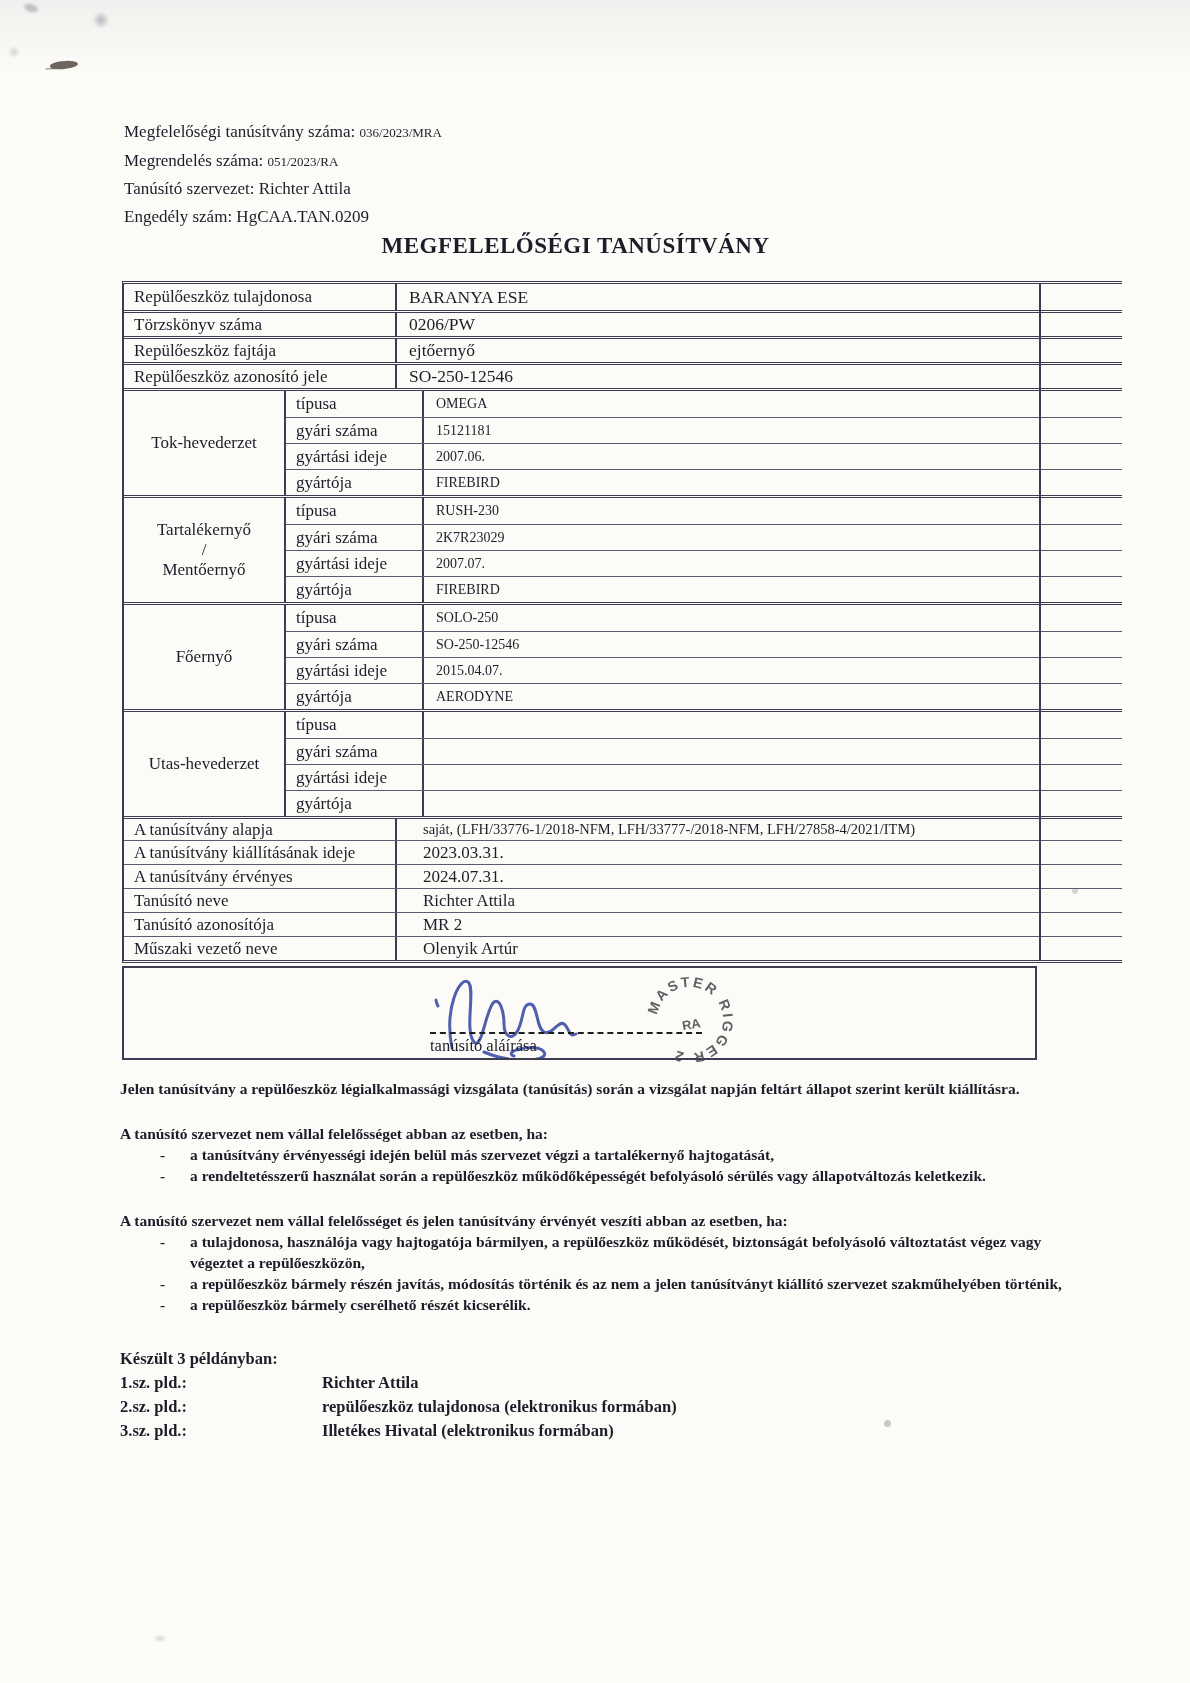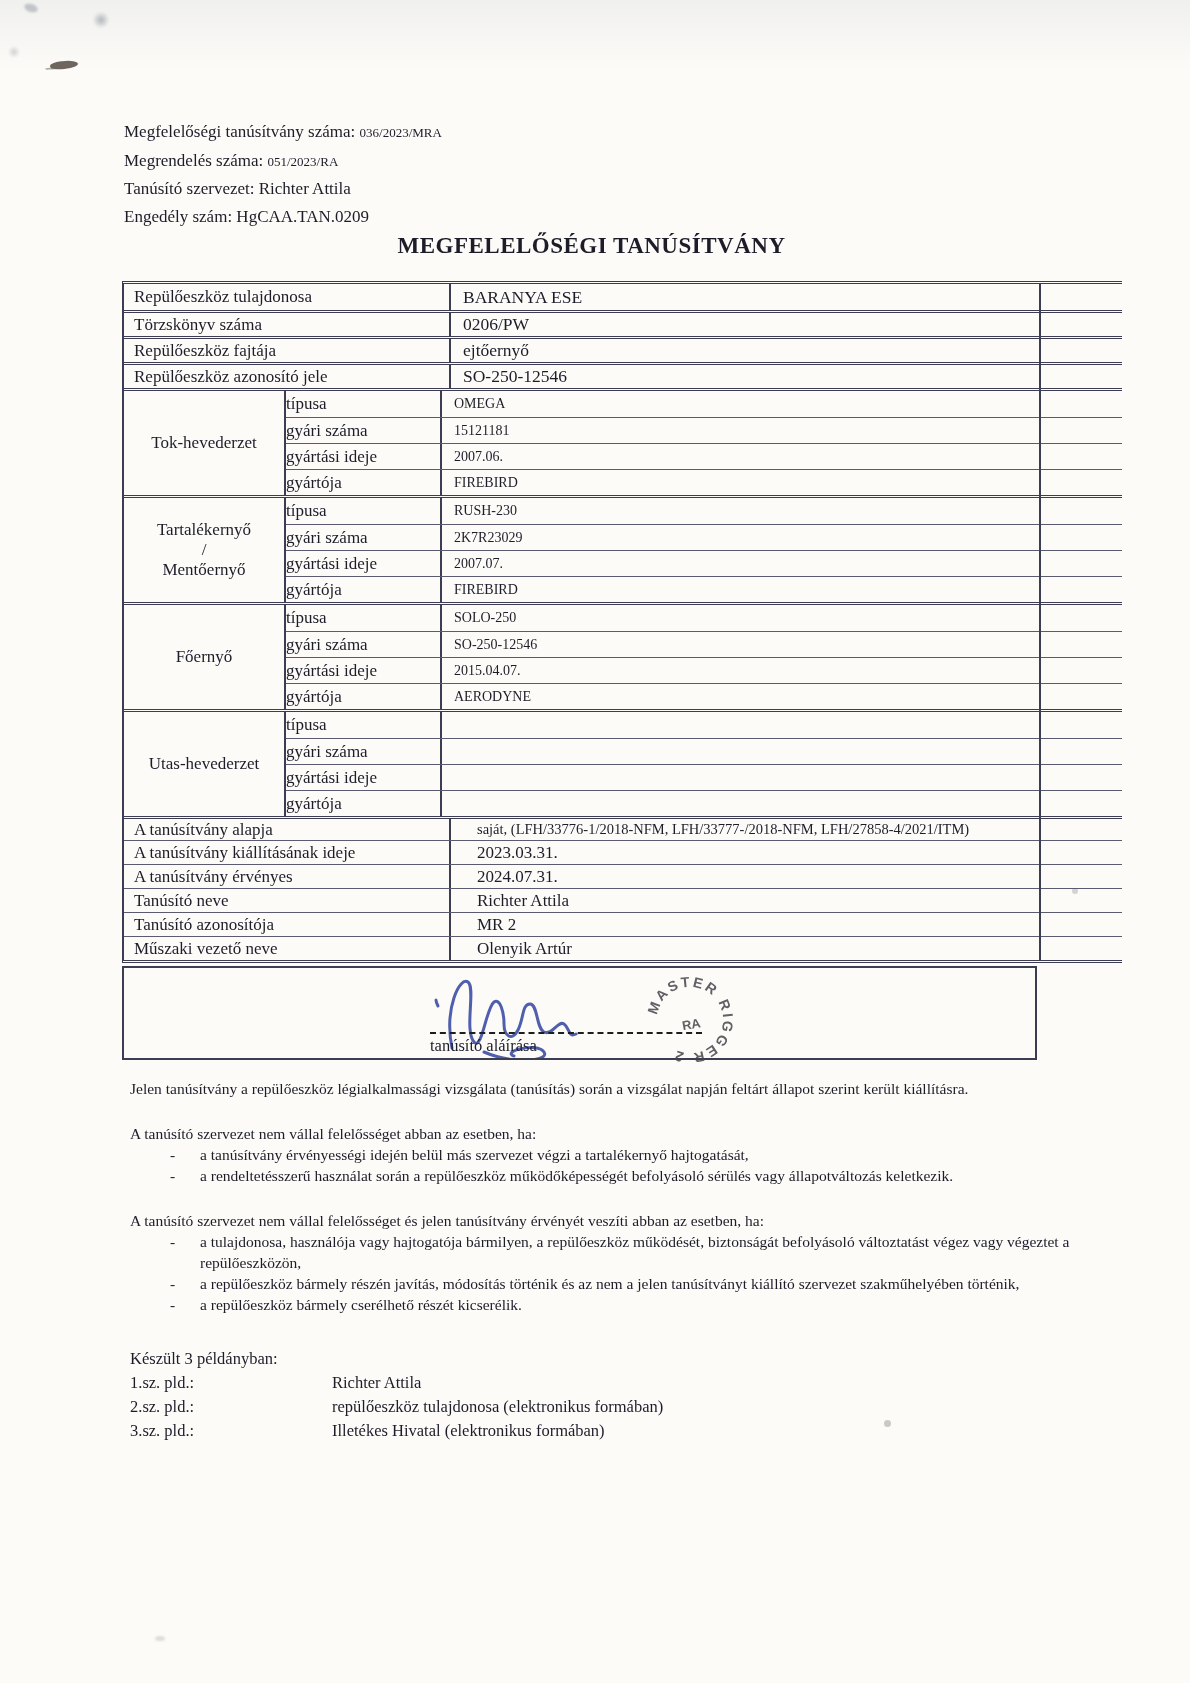--- a/index.html
+++ b/index.html
@@ -30,59 +30,59 @@
         border-radius:50%;transform:rotate(18deg);filter:blur(1px);}
   .art5{left:884px;top:1420px;width:7px;height:7px;border-radius:50%;background:rgba(110,110,115,.35);filter:blur(.5px);}
   .art6{left:1072px;top:888px;width:6px;height:6px;border-radius:50%;background:rgba(120,120,125,.3);filter:blur(.5px);}
   .art7{left:155px;top:1636px;width:10px;height:5px;border-radius:50%;background:rgba(130,130,135,.25);filter:blur(1px);}
 
   
   .hdr{position:absolute;left:124px;top:118px;line-height:27.5px;font-size:17px;}
   .hdr .val{font-size:13px;}
 
   
-  .title{position:absolute;left:134px;top:233px;width:915px;text-align:center;
+  .title{position:absolute;left:118px;top:233px;width:915px;text-align:center;
          font-size:23px;font-weight:bold;letter-spacing:.5px;}
 
   
   .tbl{position:absolute;left:122px;top:281px;width:1000px;
        border-top:3px double var(--line);
        border-bottom:3px double var(--line);
        border-left:2px solid var(--line);
        font-size:17px;}
   .tbl::after{content:'';position:absolute;top:0;bottom:0;left:915px;
        border-left:2px solid var(--line);}
   .trow{display:flex;height:26px;align-items:center;}
   .trow + .trow{border-top:3px double var(--line);}
-  .tlabel{width:327px;border-right:2px solid var(--line);padding-left:10px;align-self:stretch;display:flex;align-items:center;}
+  .tlabel{width:273px;border-right:2px solid var(--line);padding-left:10px;align-self:stretch;display:flex;align-items:center;}
   .tval{flex:1;padding-left:12px;font-size:17.5px;}
   .tgroup{display:flex;border-top:3px double var(--line);}
   .gname{width:162px;border-right:2px solid var(--line);display:flex;align-items:center;
          justify-content:center;text-align:center;white-space:pre-line;line-height:20px;padding:0 4px;}
   .gsub{flex:1;display:flex;flex-direction:column;}
   .srow{display:flex;height:26px;align-items:center;}
   .srow + .srow{border-top:1px solid var(--line-soft);}
-  .slabel{width:156px;border-right:2px solid var(--line);align-self:stretch;display:flex;align-items:center;}
+  .slabel{width:138px;border-right:2px solid var(--line);padding-left:10px;align-self:stretch;display:flex;align-items:center;}
   .sval{flex:1;padding-left:12px;font-size:14px;}
   .brow{display:flex;height:24px;align-items:center;}
   .brow.first{border-top:3px double var(--line);}
   .brow + .brow{border-top:1px solid var(--line-soft);}
   .brow .tval{font-size:17px;padding-left:26px;}
   .brow .tval.small{font-size:14.5px;}
 
   
   .sigbox{position:absolute;left:122px;top:966px;width:915px;height:94px;
           border:2px solid var(--line);}
   .dashline{position:absolute;left:306px;top:64px;width:272px;border-top:2px dashed #1e1e1e;}
   .sigcaption{position:absolute;left:306px;top:68px;width:272px;text-align:left;font-size:16.5px;}
   .sig-svg{position:absolute;left:300px;top:0px;}
   .stamp{position:absolute;left:520px;top:6px;transform:rotate(8deg);opacity:.85;}
 
   
-  .bodytext{position:absolute;left:130px;top:1078px;width:950px;font-size:15.5px;line-height:21px;}
+  .bodytext{position:absolute;left:120px;top:1078px;width:950px;font-size:15.5px;line-height:21px;font-weight:bold;}
   .para{margin-bottom:0;}
   .sect{margin-top:24px;}
   .bullets{margin-left:36px;}
   .bullet{display:grid;grid-template-columns:34px 1fr;}
   .bullet .mark{text-align:left;padding-left:4px;}
   .copies{margin-top:32px;font-size:16.5px;line-height:24px;}
   .copyrow{display:grid;grid-template-columns:155px 1fr;gap:47px;}
 </style>
 </head>
 <body>

